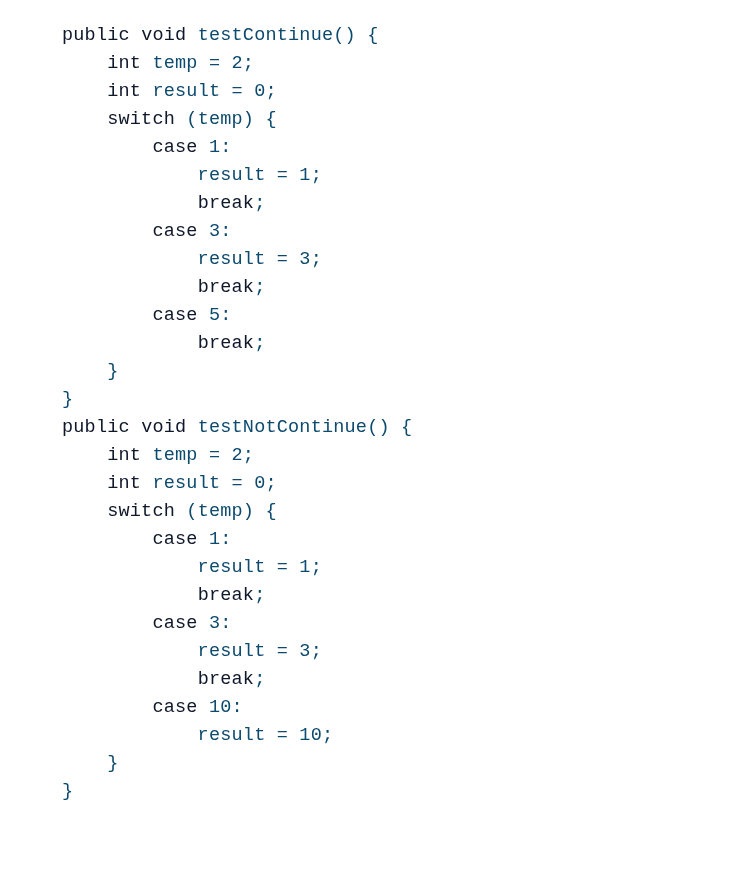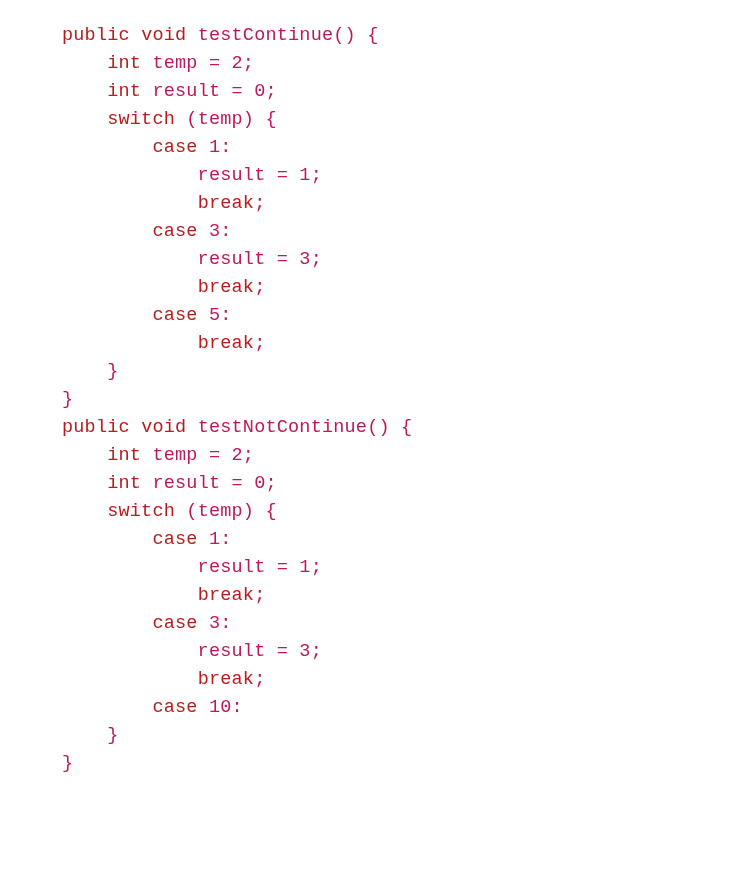--- a/index.html
+++ b/index.html
@@ -15,22 +15,22 @@
   }
   pre.code {
     margin: 0;
     font-family: "Courier New", Courier, monospace;
     font-size: 18.5px;
     line-height: 28px;
     color: #0a0a0a;
     white-space: pre;
     letter-spacing: 0.2px;
   }
-  .kw { color: #b91c1c; }   
-  .id { color: #be185d; }   
+  .kw { color: #0f172a; }   
+  .id { color: #0c4a6e; }   
 </style>
 </head>
 <body>
 
 <pre class="code" id="code-pre"><span class="kw">public</span><span class="id"> </span><span class="kw">void</span><span class="id"> testContinue() {
 </span><span class="id">    </span><span class="kw">int</span><span class="id"> temp = 2;
 </span><span class="id">    </span><span class="kw">int</span><span class="id"> result = 0;
 </span><span class="id">    </span><span class="kw">switch</span><span class="id"> (temp) {
 </span><span class="id">        </span><span class="kw">case</span><span class="id"> 1:
 </span><span class="id">            result = 1;
@@ -46,14 +46,15 @@
 </span><span class="id">    </span><span class="kw">int</span><span class="id"> temp = 2;
 </span><span class="id">    </span><span class="kw">int</span><span class="id"> result = 0;
 </span><span class="id">    </span><span class="kw">switch</span><span class="id"> (temp) {
 </span><span class="id">        </span><span class="kw">case</span><span class="id"> 1:
 </span><span class="id">            result = 1;
 </span><span class="id">            </span><span class="kw">break</span><span class="id">;
 </span><span class="id">        </span><span class="kw">case</span><span class="id"> 3:
 </span><span class="id">            result = 3;
 </span><span class="id">            </span><span class="kw">break</span><span class="id">;
 </span><span class="id">        </span><span class="kw">case</span><span class="id"> 10:
+</span><span class="id">            result = 10;
 </span><span class="id">    }
 </span><span class="id">}</span></pre>
 
 </body></html>

